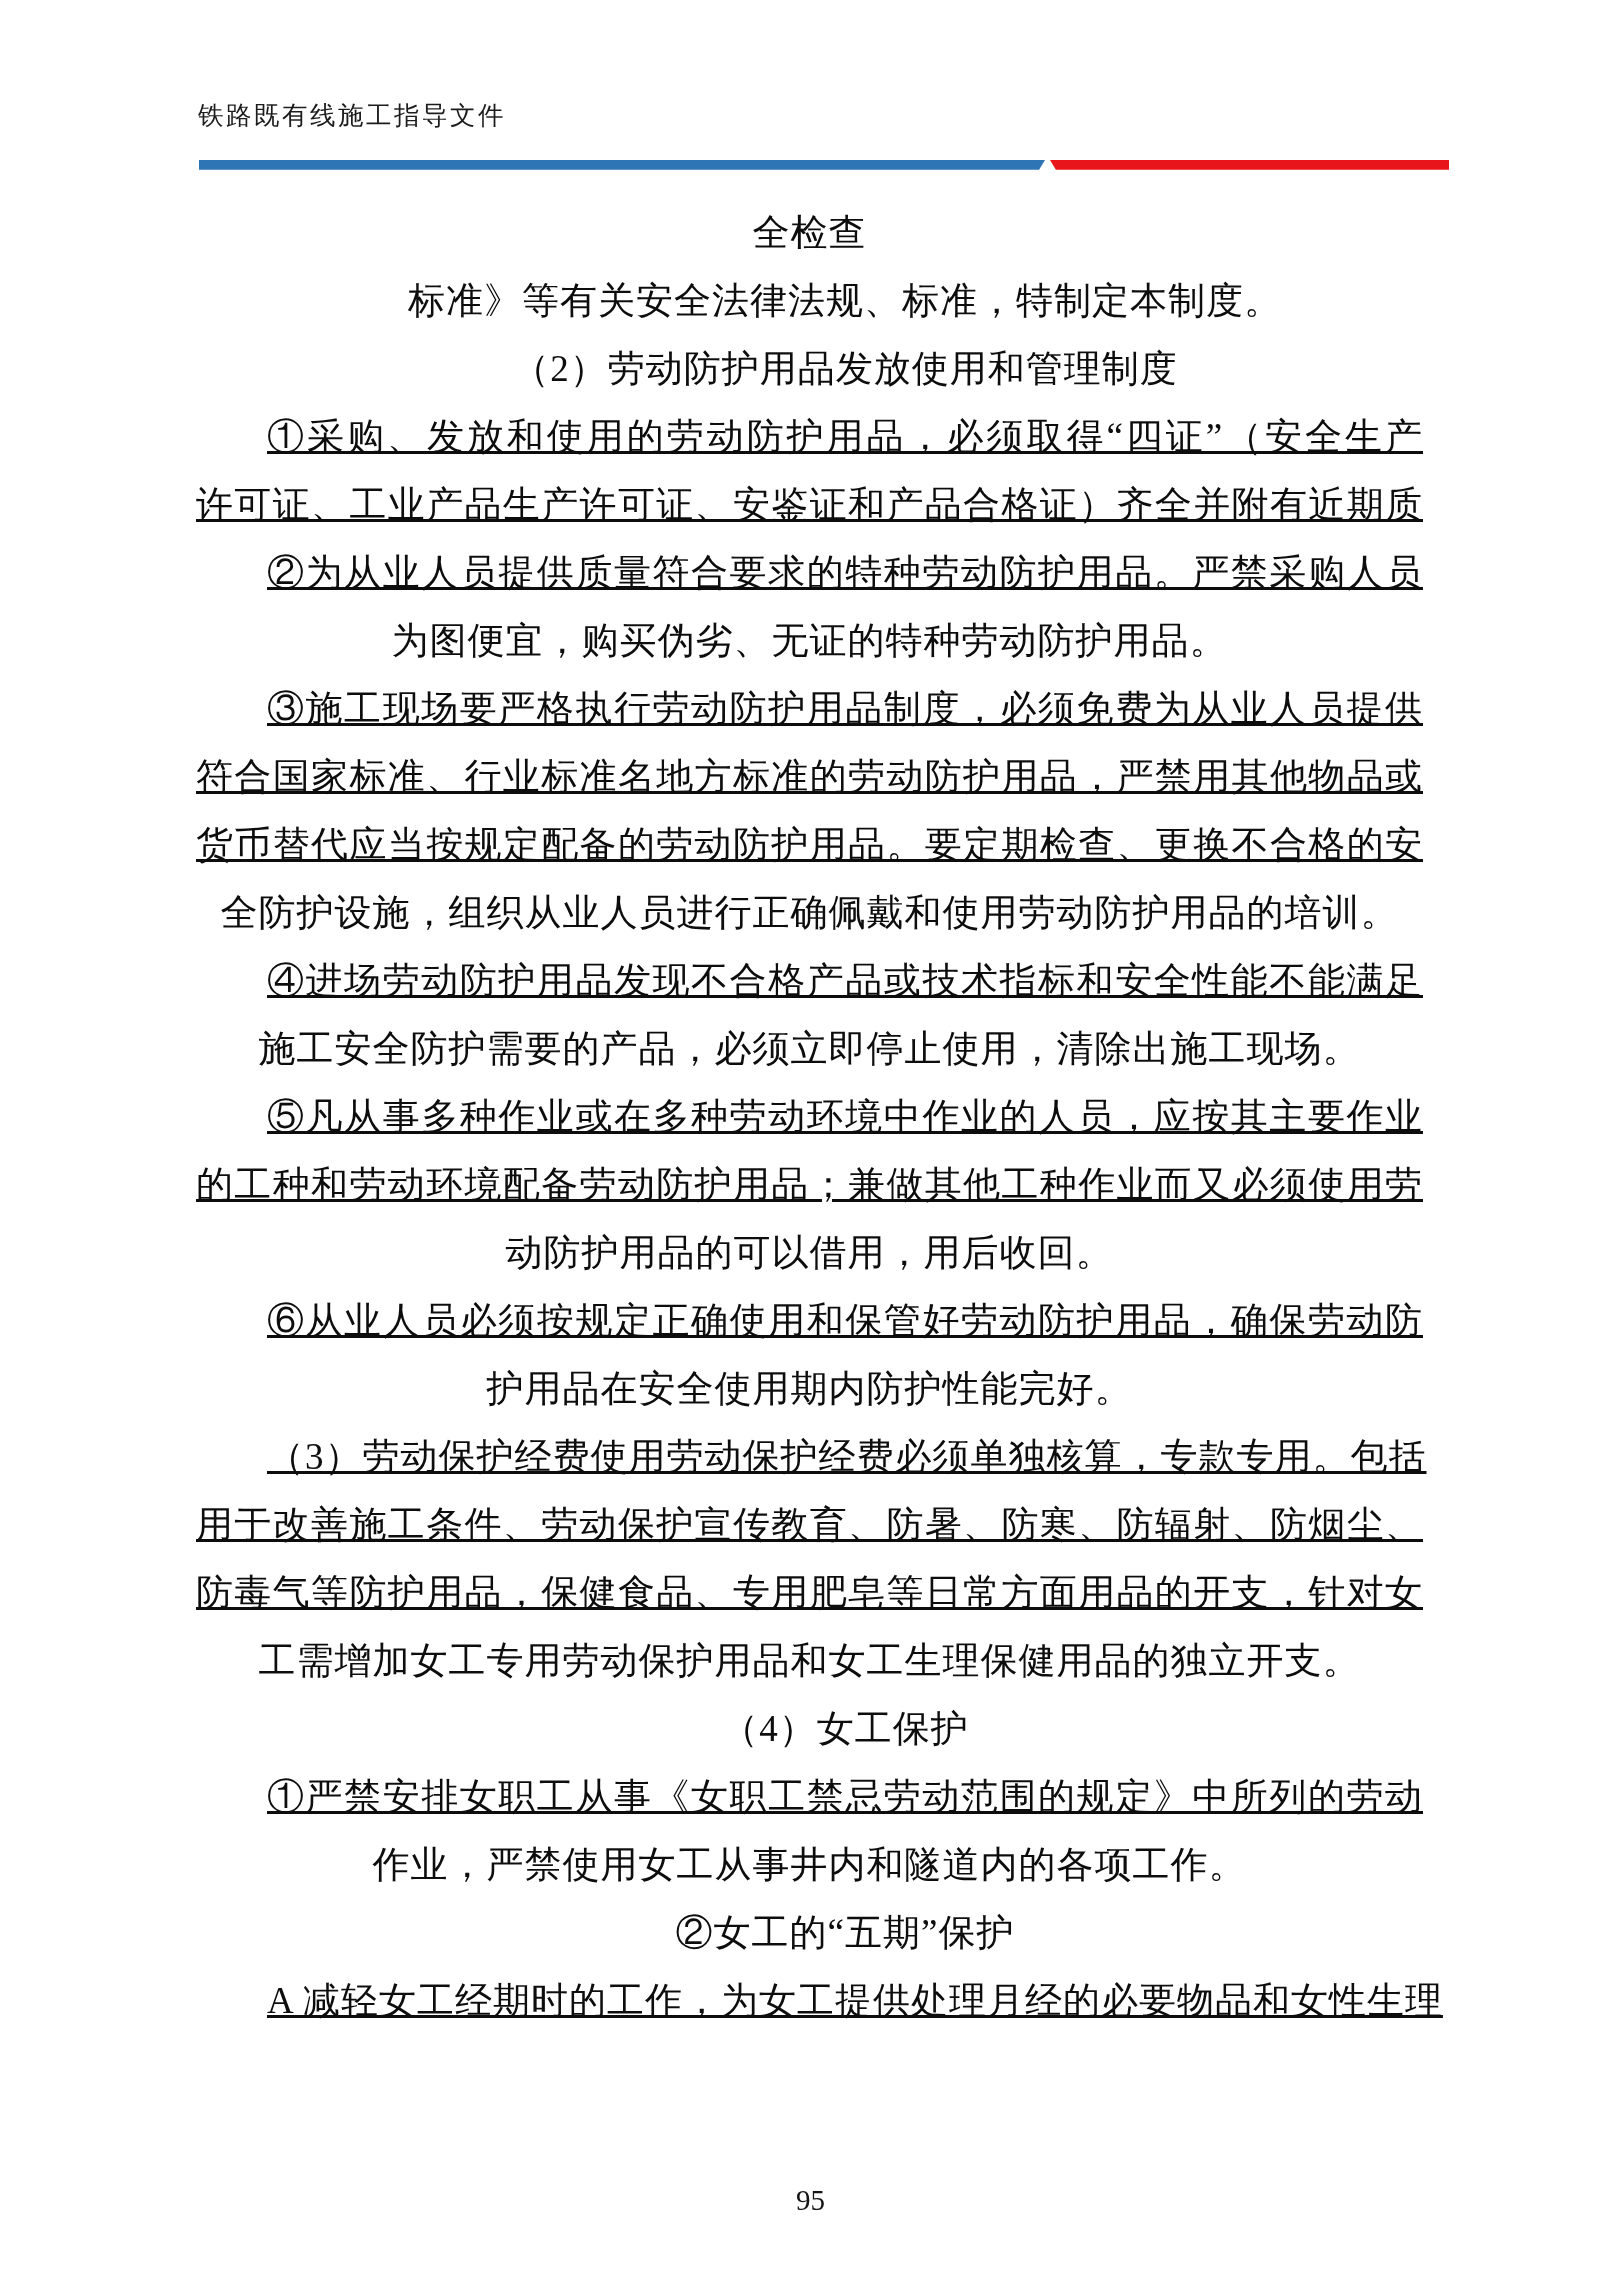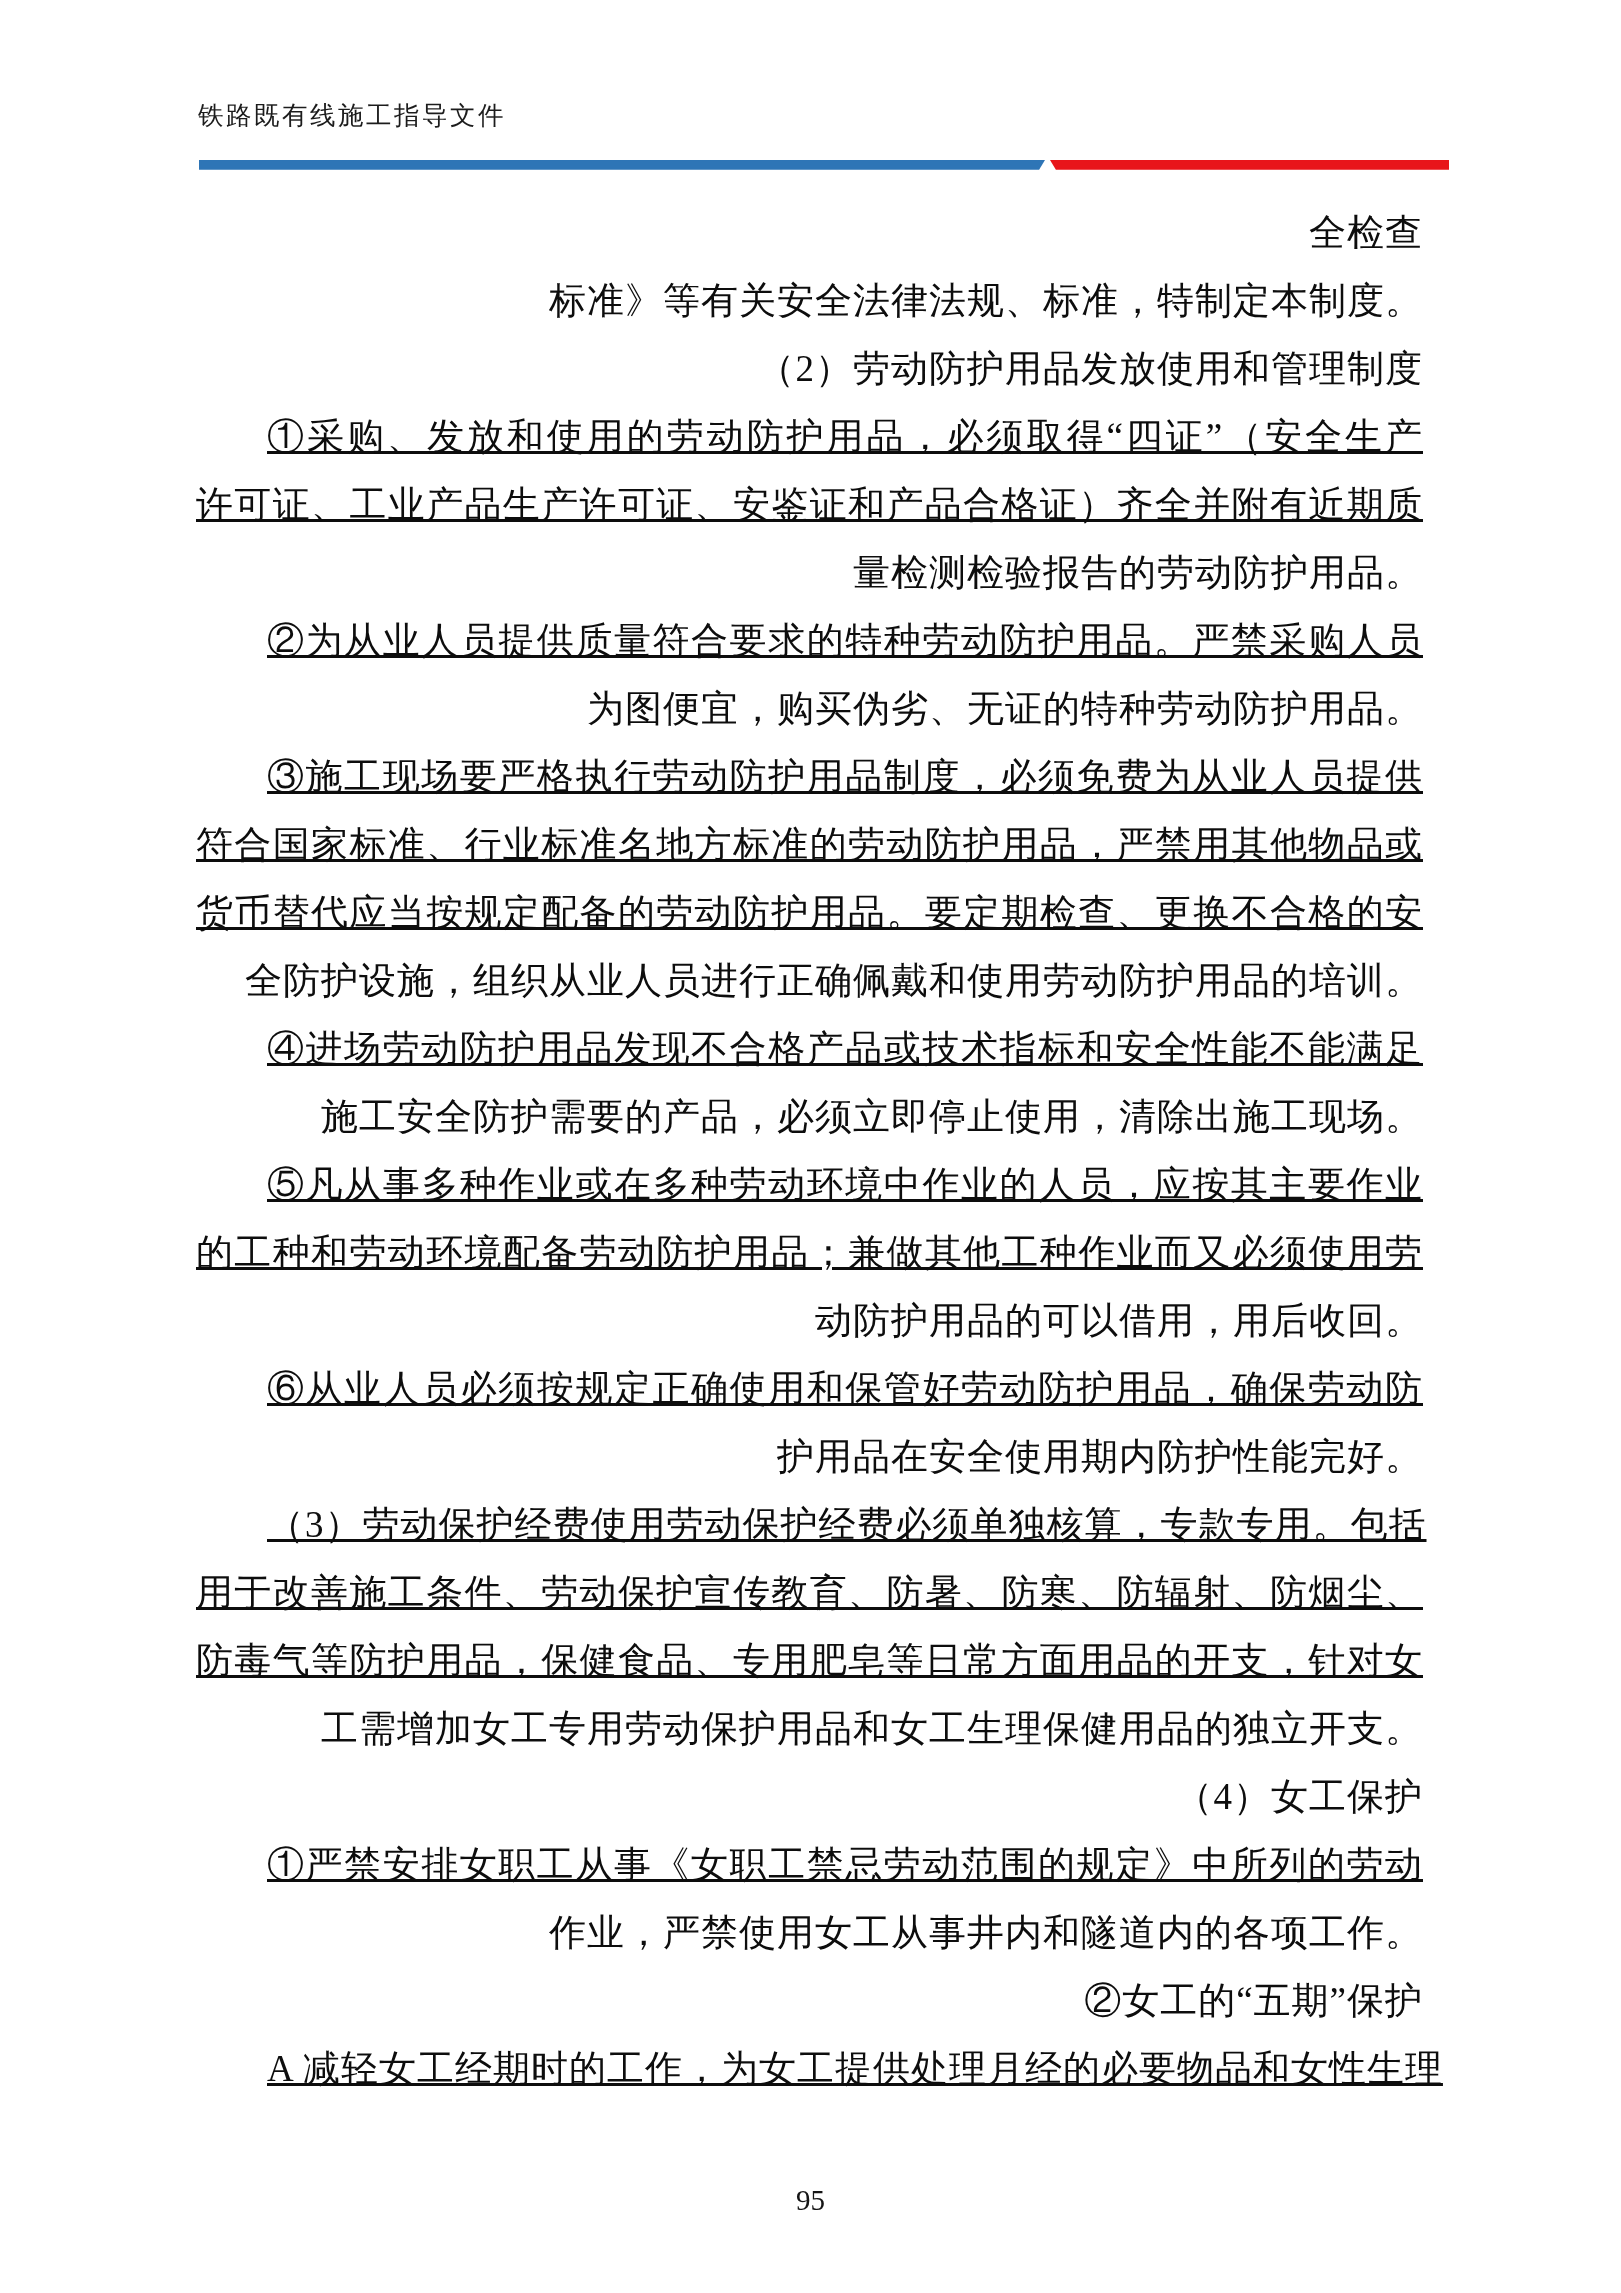--- a/index.html
+++ b/index.html
@@ -59,21 +59,21 @@
     top: 199px;
     width: 1227px;
     font-size: 37px;
     letter-spacing: 1px;
     color: #0d0d0d;
   }
   .line {
     height: 68px;
     line-height: 68px;
     white-space: nowrap;
-    text-align: right;
+    text-align: center;
   }
   .line.ind {
     text-indent: 71px;
   }
   .line.j {
     text-align: justify;
     text-align-last: justify;
     text-justify: inter-character;
     text-decoration: underline;
   }
@@ -99,21 +99,20 @@
     <div class="rule-blue" style="background: rgb(46, 117, 182);"></div>
     <div class="rule-red" style="background: rgb(232, 21, 26);"></div>
   </div>
 
   <div class="body-text">
       <div class="line">全检查</div>
       <div class="line ind">标准》等有关安全法律法规、标准，特制定本制度。</div>
       <div class="line ind">（2）劳动防护用品发放使用和管理制度</div>
       <div class="line ind j">①采购、发放和使用的劳动防护用品，必须取得“四证”（安全生产</div>
       <div class="line j">许可证、工业产品生产许可证、安鉴证和产品合格证）齐全并附有近期质</div>
-      <div class="line">量检测检验报告的劳动防护用品。</div>
       <div class="line ind j">②为从业人员提供质量符合要求的特种劳动防护用品。严禁采购人员</div>
       <div class="line">为图便宜，购买伪劣、无证的特种劳动防护用品。</div>
       <div class="line ind j">③施工现场要严格执行劳动防护用品制度，必须免费为从业人员提供</div>
       <div class="line j">符合国家标准、行业标准名地方标准的劳动防护用品，严禁用其他物品或</div>
       <div class="line j">货币替代应当按规定配备的劳动防护用品。要定期检查、更换不合格的安</div>
       <div class="line">全防护设施，组织从业人员进行正确佩戴和使用劳动防护用品的培训。</div>
       <div class="line ind j">④进场劳动防护用品发现不合格产品或技术指标和安全性能不能满足</div>
       <div class="line">施工安全防护需要的产品，必须立即停止使用，清除出施工现场。</div>
       <div class="line ind j">⑤凡从事多种作业或在多种劳动环境中作业的人员，应按其主要作业</div>
       <div class="line j">的工种和劳动环境配备劳动防护用品；兼做其他工种作业而又必须使用劳</div>

